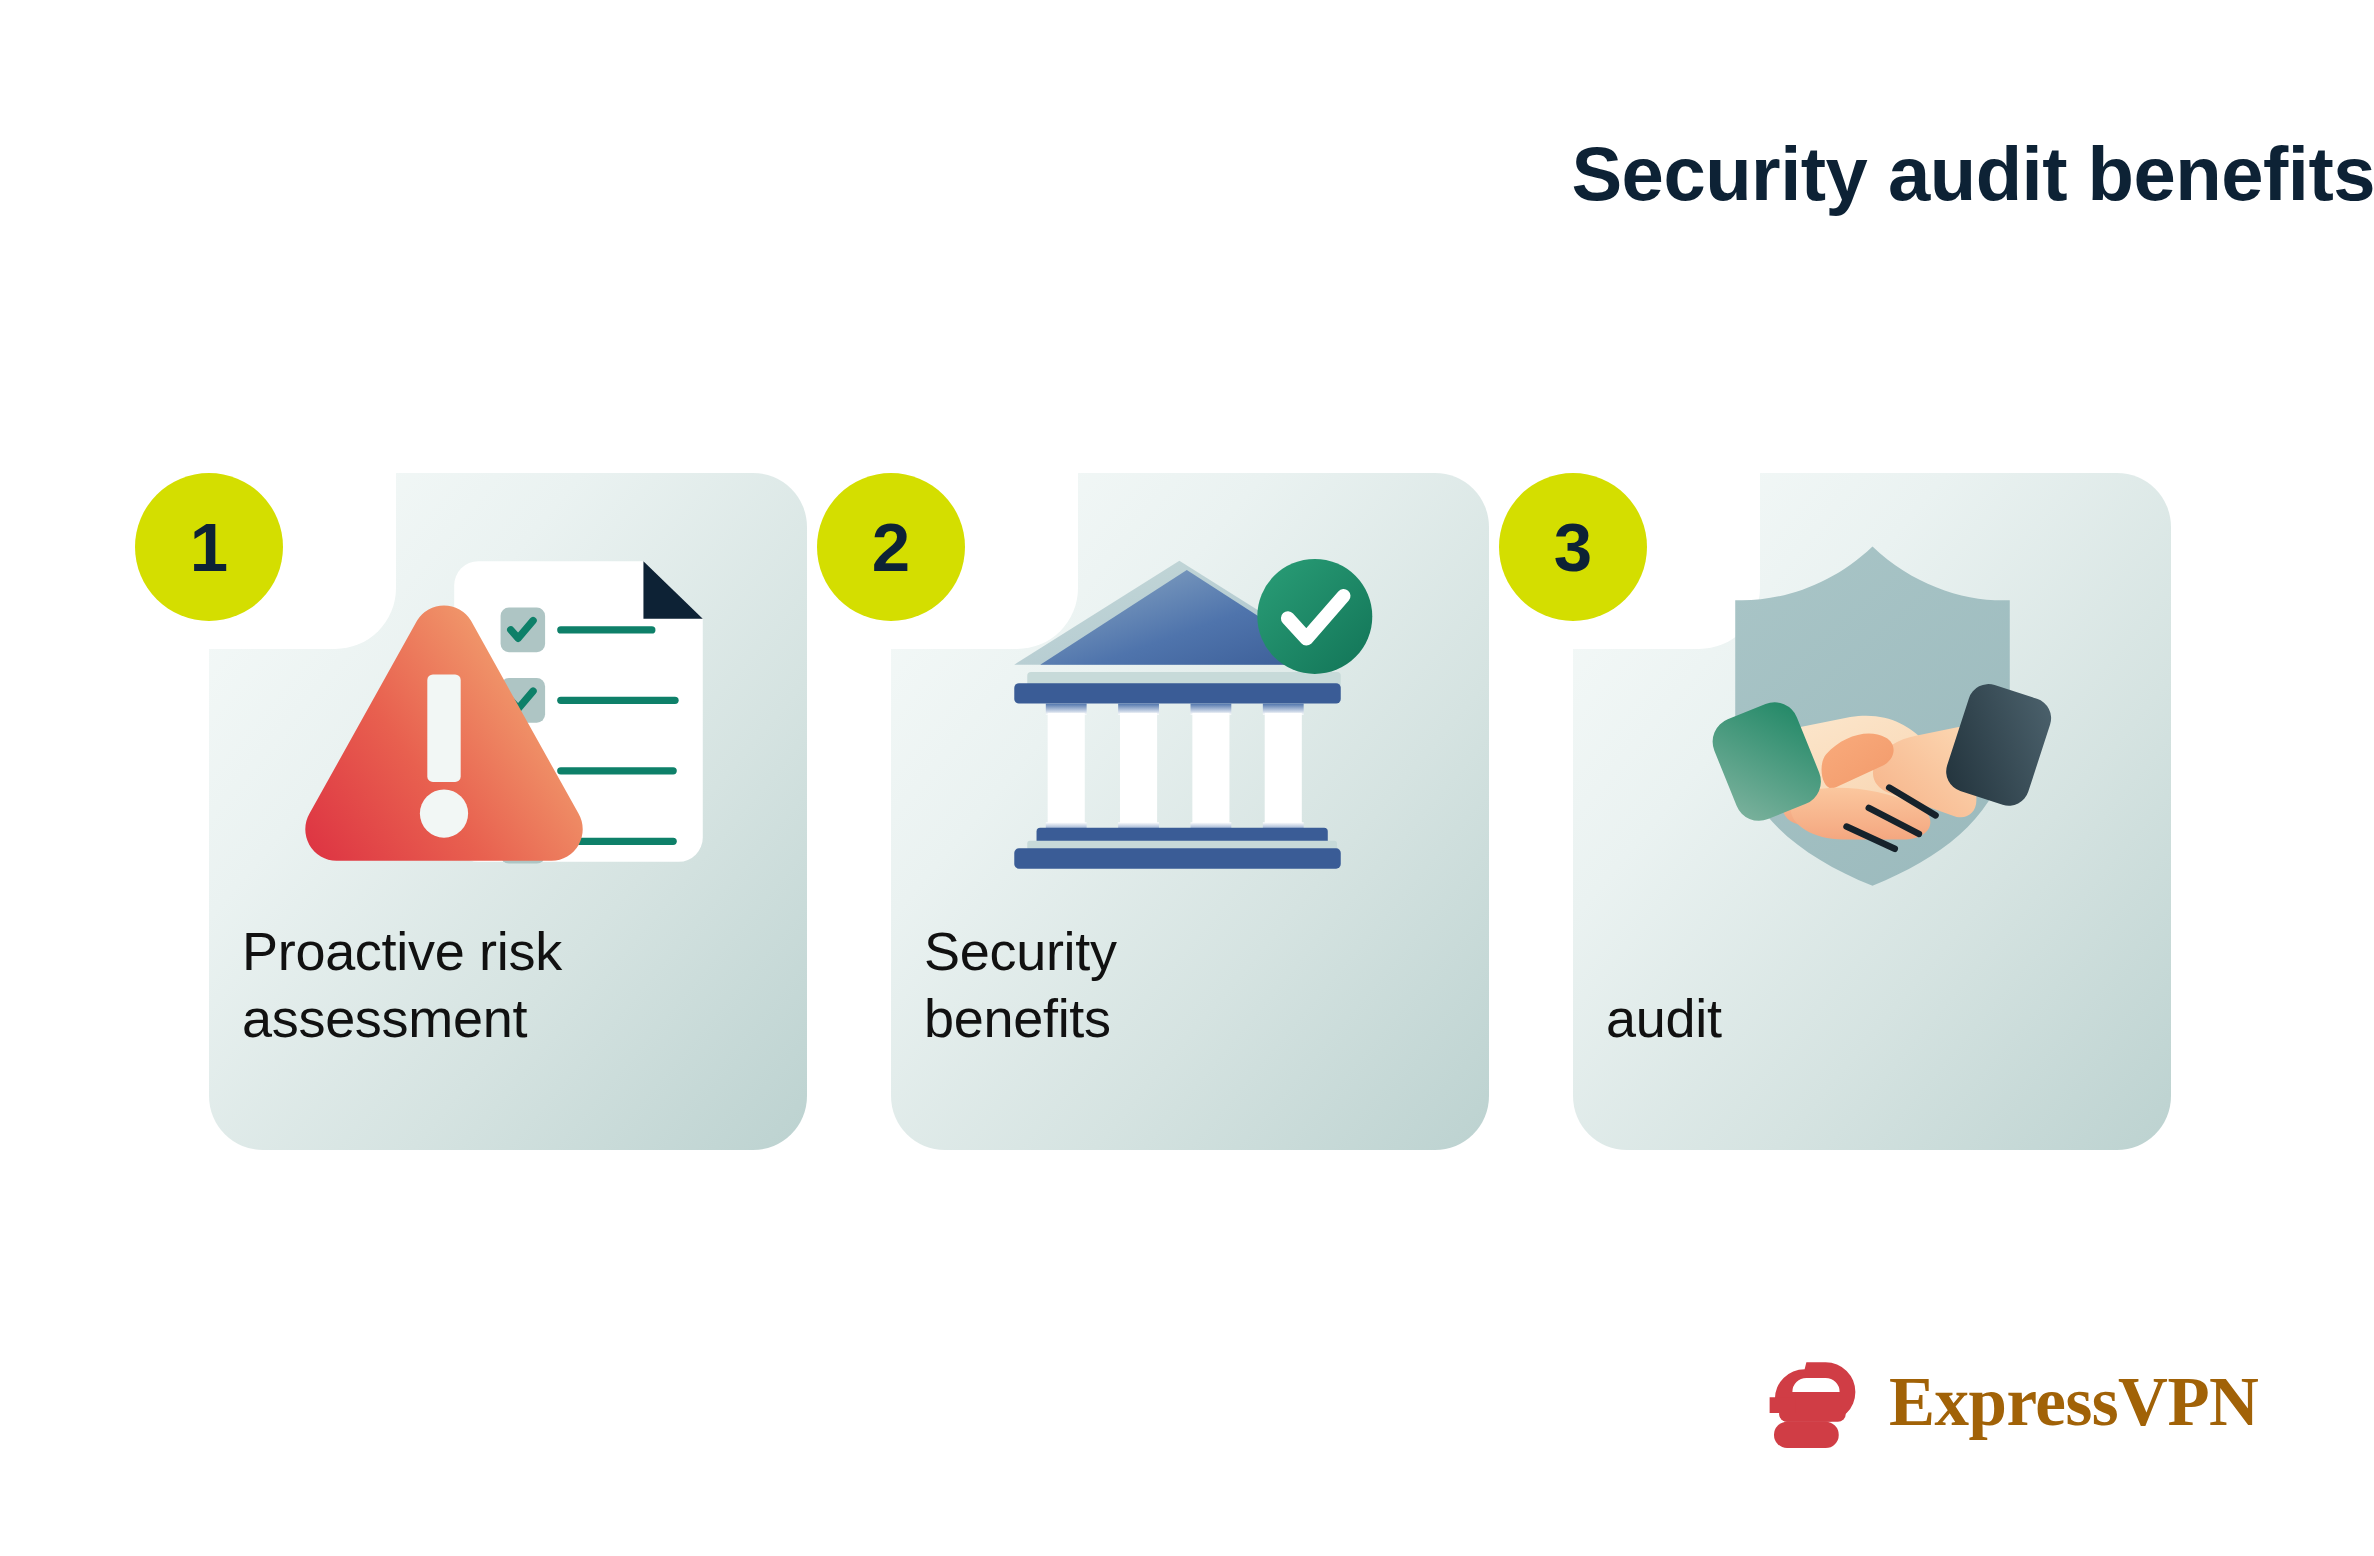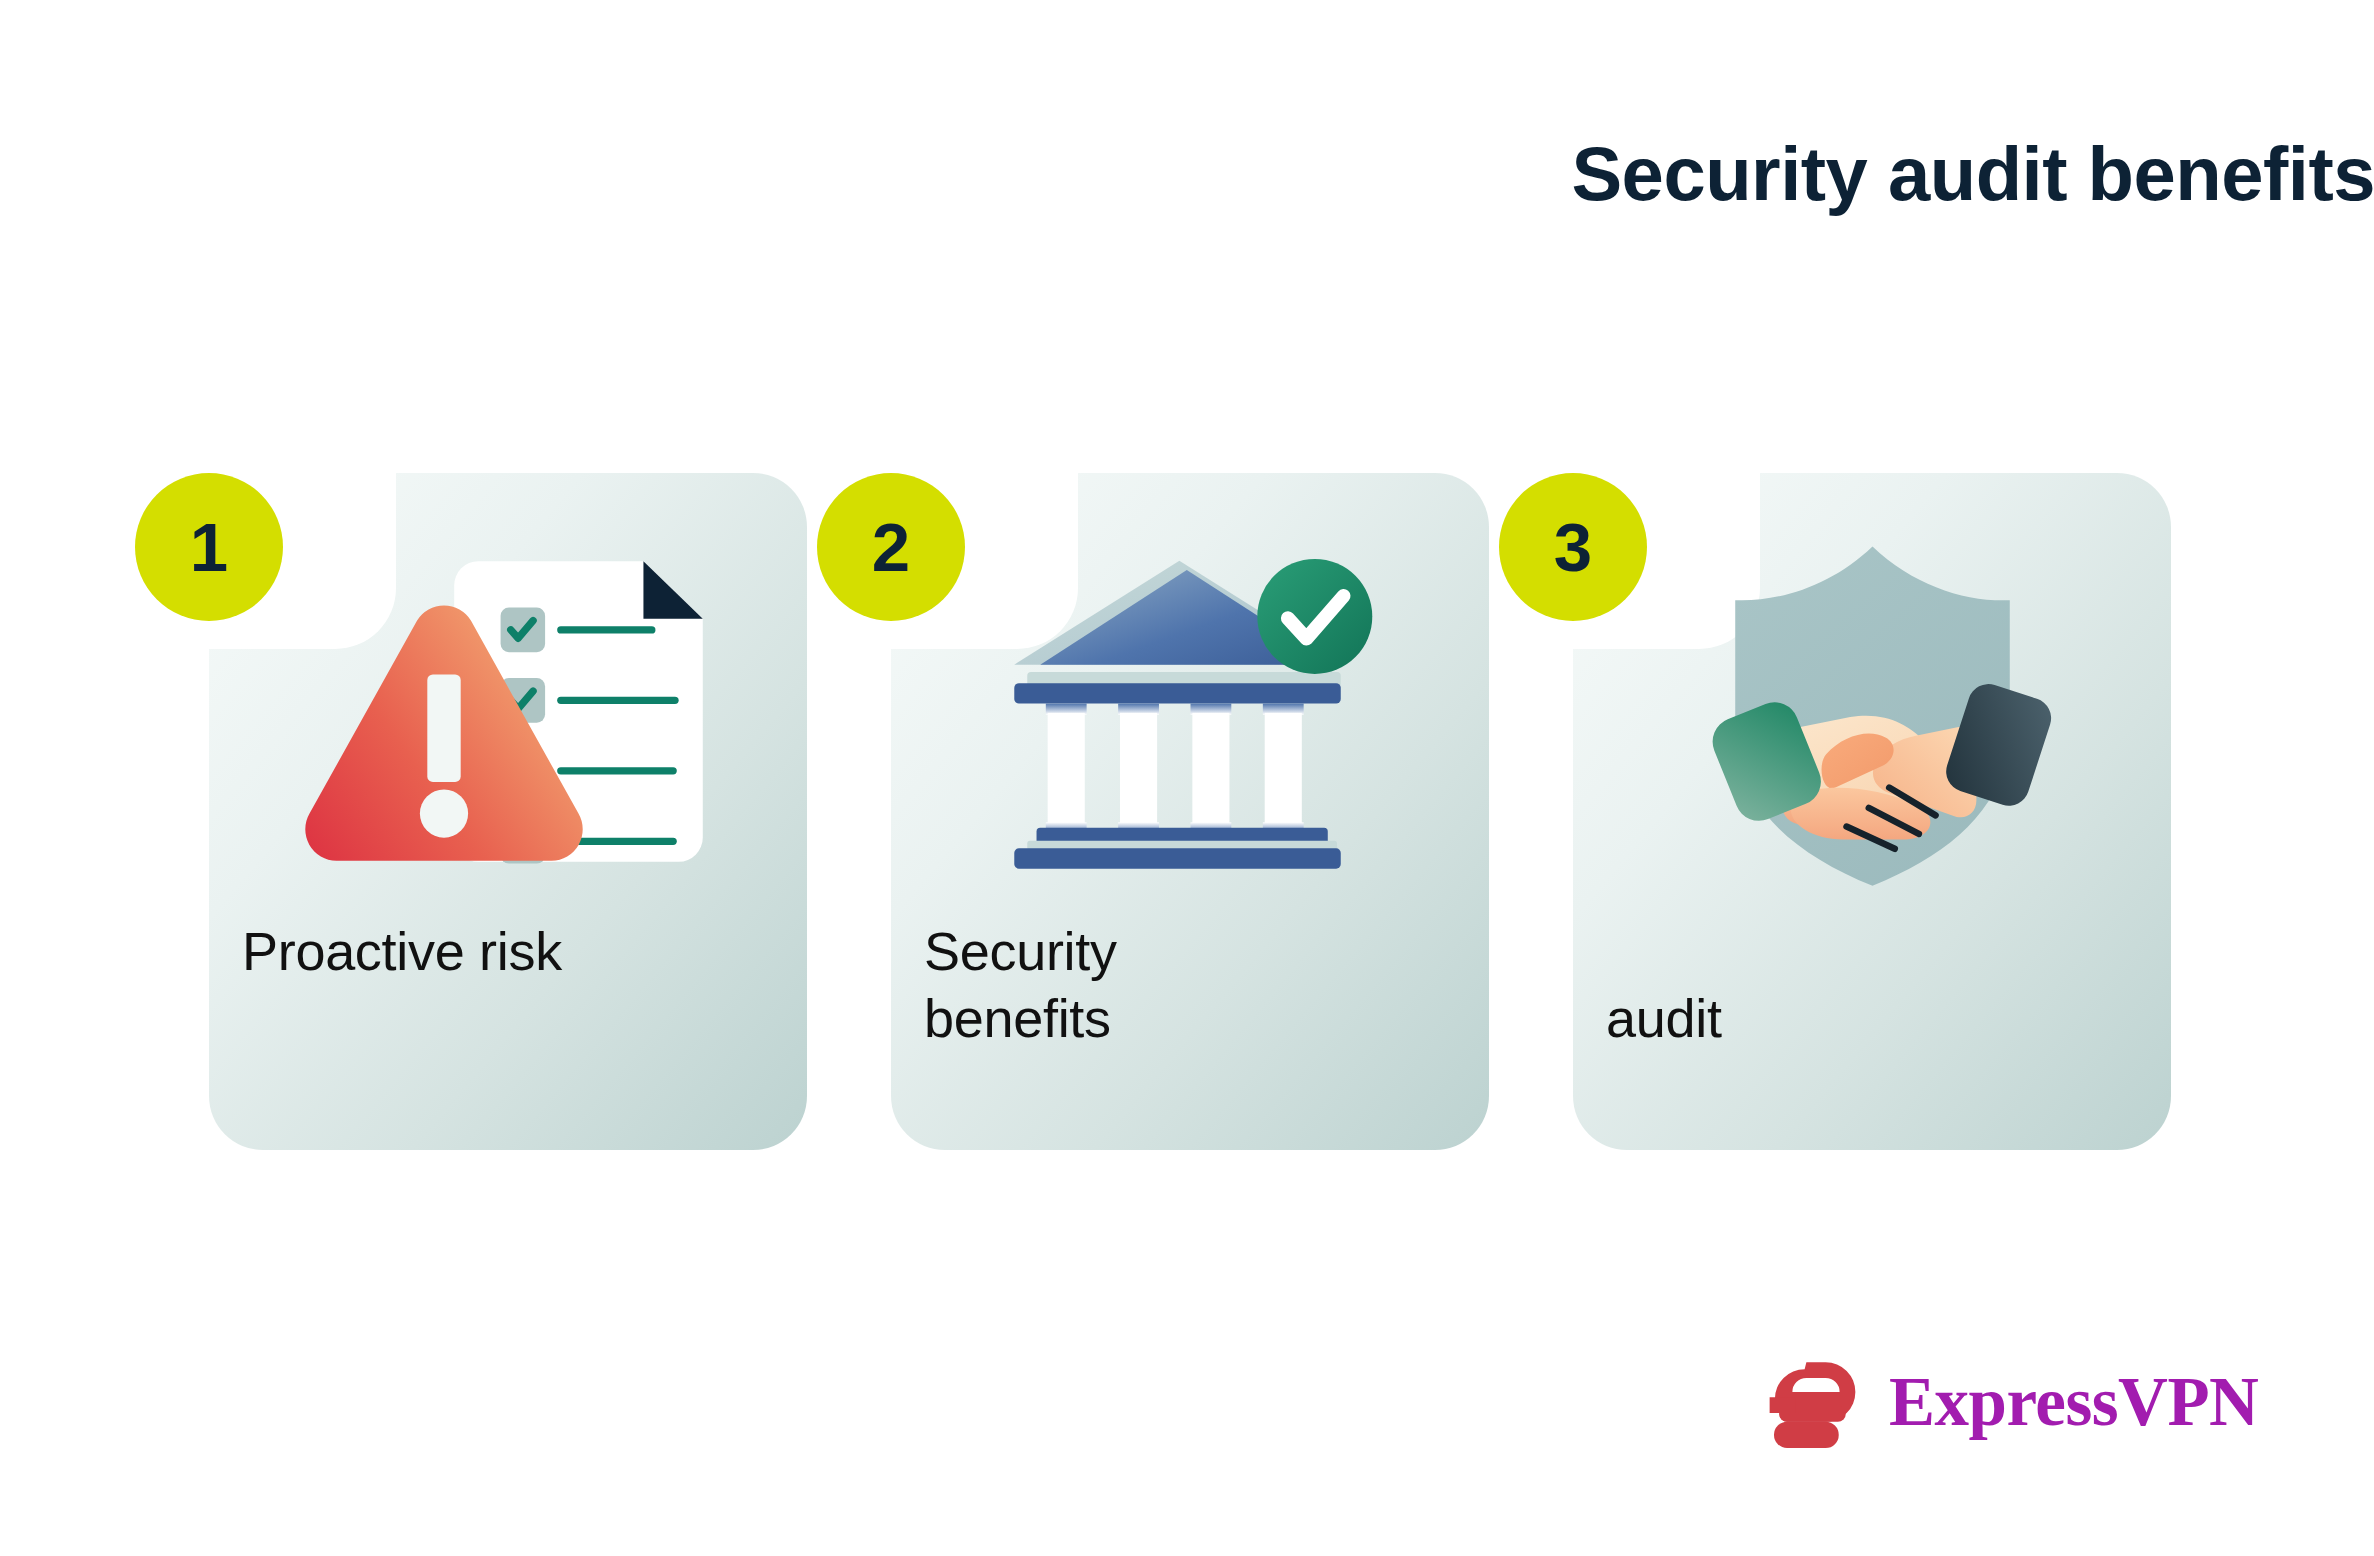--- a/index.html
+++ b/index.html
@@ -115,21 +115,21 @@
     top: 1356px;
     display: flex;
     align-items: center;
     gap: 24px;
   }
   .logo-mark { width: 98px; height: 93px; display: block; }
   .logo-word {
     font-family: "Liberation Serif", serif;
     font-size: 69px;
     font-weight: 700;
-    color: #a21caf;
+    color: #a16207;
     letter-spacing: -0.5px;
     line-height: 1;
   }
 </style>
 </head>
 <body>
 
 <div class="page-title">Security audit benefits</div>
 
 <div class="cards-row">
@@ -178,20 +178,21 @@
         <g>
           <path d="M137 102 a34 34 0 0 1 58 0 l116 208 a34 34 0 0 1 -29 51 h-232 a34 34 0 0 1 -29 -51 z" fill="url(#triGrad)"></path>
           <rect x="148" y="160" width="36" height="116" rx="6" fill="#f2f7f5"></rect>
           <circle cx="166" cy="310" r="26" fill="#f2f7f5"></circle>
         </g>
       </svg>
     </div>
 
     <div class="card-label">
       <span>Proactive risk</span><br>
+      <span>assessment</span>
     </div>
   </div>
 
   <div class="card c2">
     <div class="card-notch"></div>
 
     <div class="badge">2</div>
 
     <div class="card-art">
       <svg width="371" height="334" viewBox="0 0 400 360" xmlns="http://www.w3.org/2000/svg">

